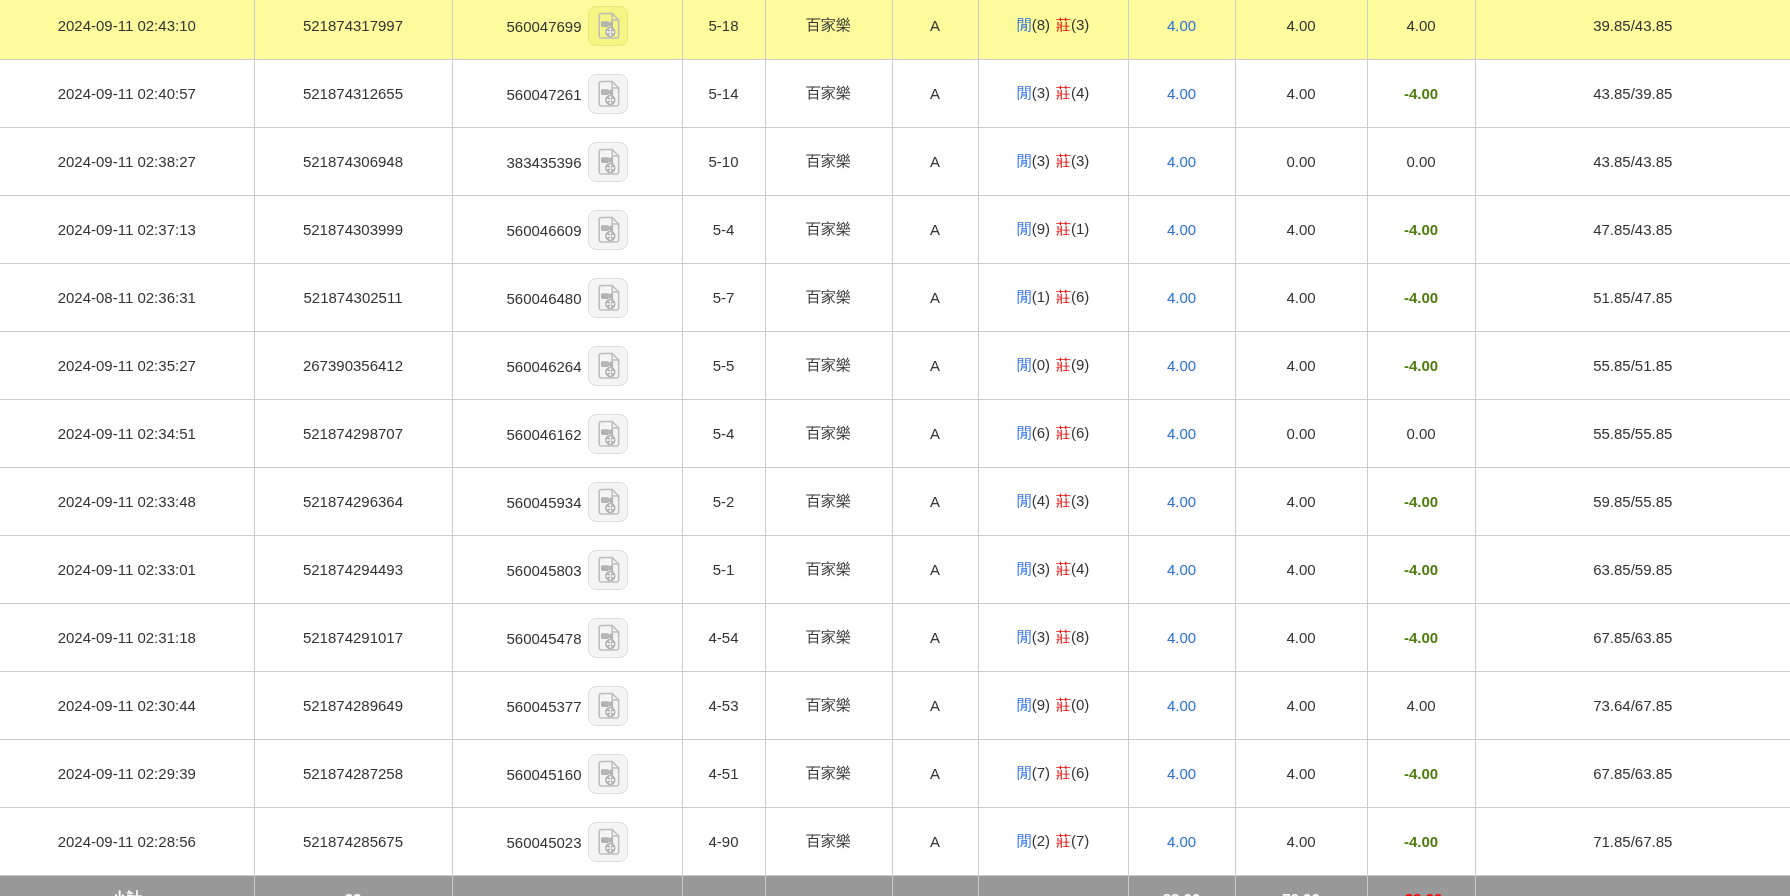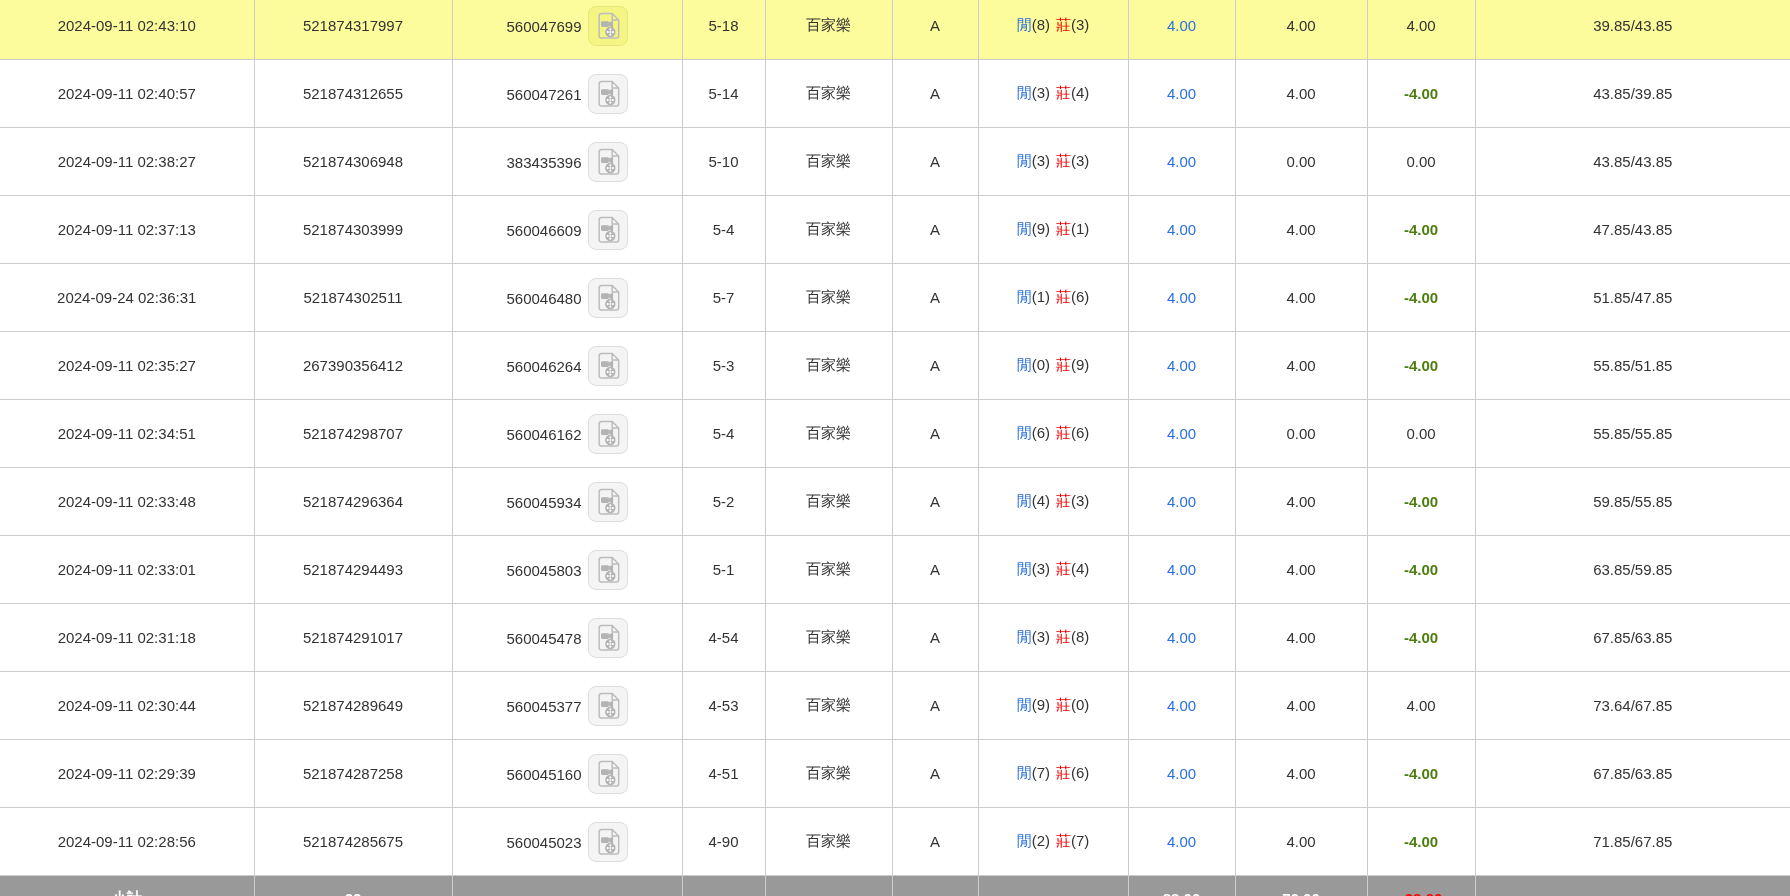--- a/index.html
+++ b/index.html
@@ -205,21 +205,21 @@
     <td>A</td>
     <td>
       <span class="lbl-p">閒</span><span class="pts">(9)</span><span class="lbl-b">莊</span><span class="pts">(1)</span>
     </td>
     <td class="blue col-bet">4.00</td>
     <td class="col-valid">4.00</td>
     <td class="col-winloss neg">-4.00</td>
     <td class="col-balance">47.85/43.85</td>
   </tr>
         <tr class="data-row">
-    <td>2024-09-24 02:36:31</td>
+    <td>2024-08-11 02:36:31</td>
     <td>521874302511</td>
     <td>
       <span class="round-id">560046480</span><button class="video-btn">
               <svg width="26" height="28" viewBox="0 0 28 30" aria-hidden="true">
           <path d="M4.5 4 q0-2.5 2.5-2.5 h11.5 l7 7 v17 q0 2.5-2.5 2.5 H7 q-2.5 0-2.5-2.5 Z" fill="none" stroke="#bcbcbc" stroke-width="1.6"></path>
           <path d="M18.5 1.5 v7 h7" fill="none" stroke="#bcbcbc" stroke-width="1.6"></path>
           <rect x="6.5" y="10" width="8.5" height="6" rx="1.2" fill="#b3b3b3"></rect>
           <path d="M15 11.2 l4.5-2.2 v8 l-4.5-2.2 Z" fill="#b3b3b3"></path>
           <circle cx="16.5" cy="21.5" r="5.6" fill="#b3b3b3"></circle>
           <circle cx="16.5" cy="21.5" r="1.1" fill="#ffffff"></circle>
@@ -253,21 +253,21 @@
           <path d="M15 11.2 l4.5-2.2 v8 l-4.5-2.2 Z" fill="#b3b3b3"></path>
           <circle cx="16.5" cy="21.5" r="5.6" fill="#b3b3b3"></circle>
           <circle cx="16.5" cy="21.5" r="1.1" fill="#ffffff"></circle>
           <circle cx="16.5" cy="18.6" r="1.2" fill="#ffffff"></circle>
           <circle cx="13.7" cy="21.5" r="1.2" fill="#ffffff"></circle>
           <circle cx="19.3" cy="21.5" r="1.2" fill="#ffffff"></circle>
           <circle cx="16.5" cy="24.4" r="1.2" fill="#ffffff"></circle>
         </svg>
             </button>
     </td>
-    <td>5-3</td>
+    <td>5-5</td>
     <td>百家樂</td>
     <td>A</td>
     <td>
       <span class="lbl-p">閒</span><span class="pts">(0)</span><span class="lbl-b">莊</span><span class="pts">(9)</span>
     </td>
     <td class="blue col-bet">4.00</td>
     <td class="col-valid">4.00</td>
     <td class="col-winloss neg">-4.00</td>
     <td class="col-balance">55.85/51.85</td>
   </tr>

